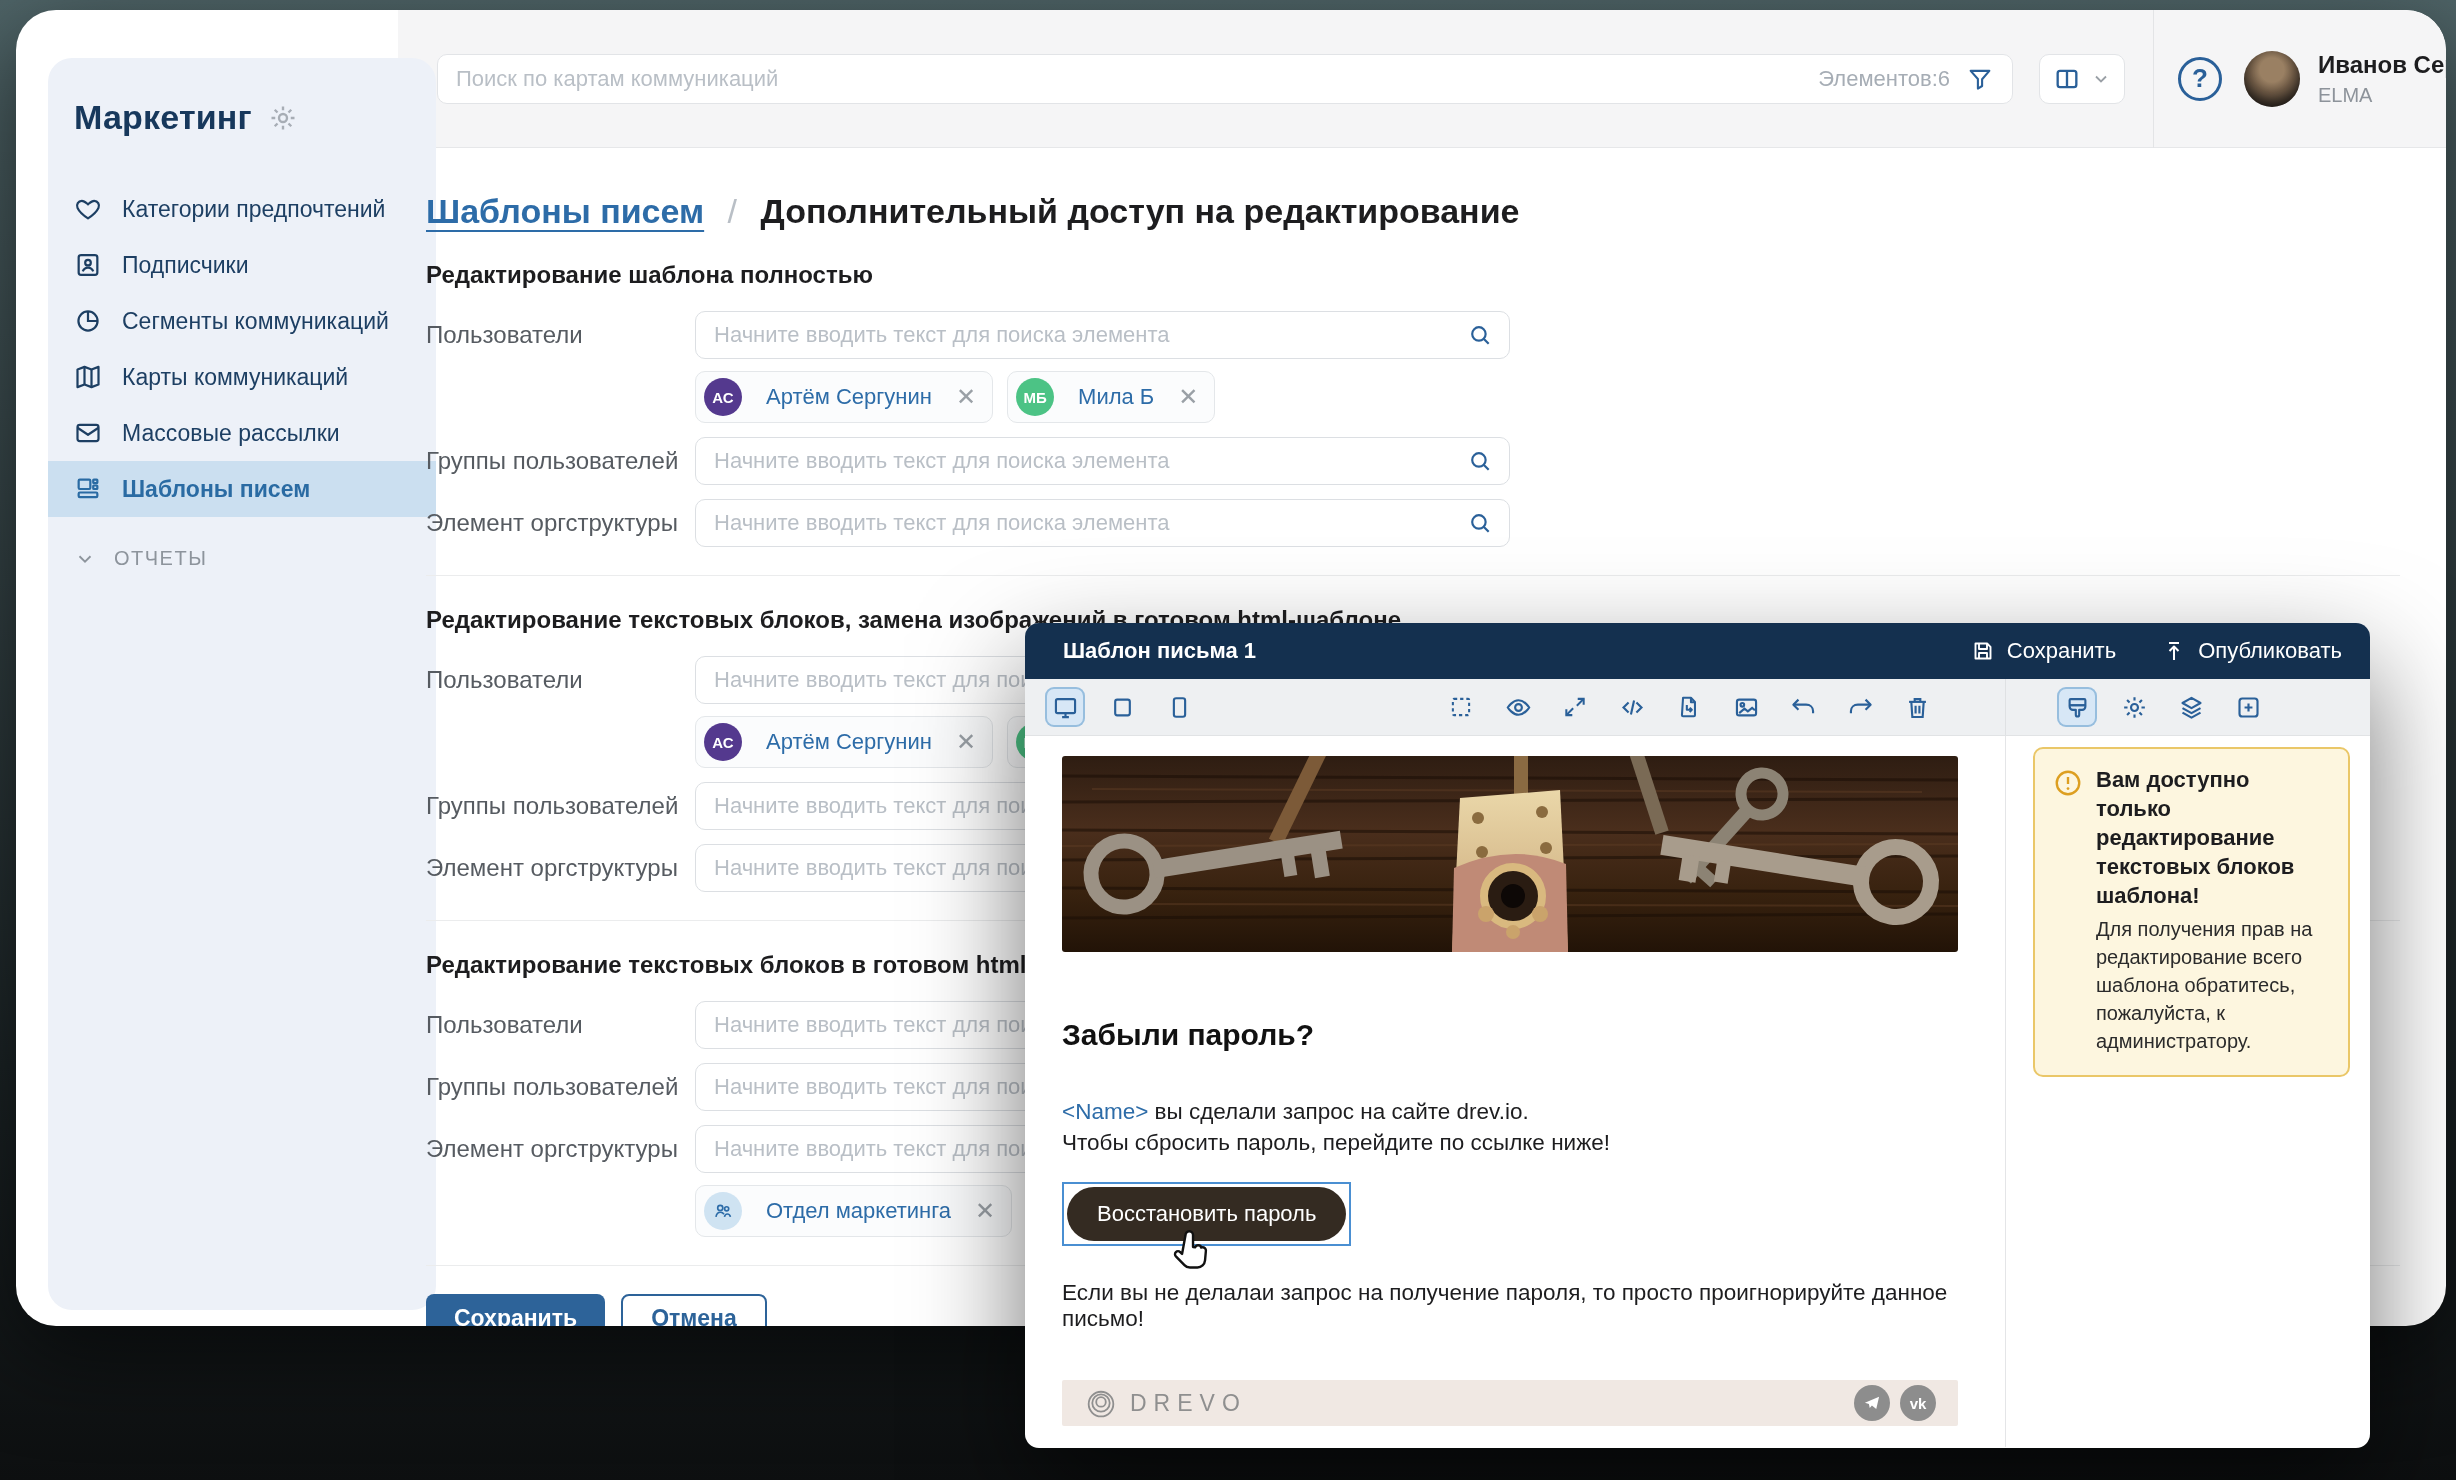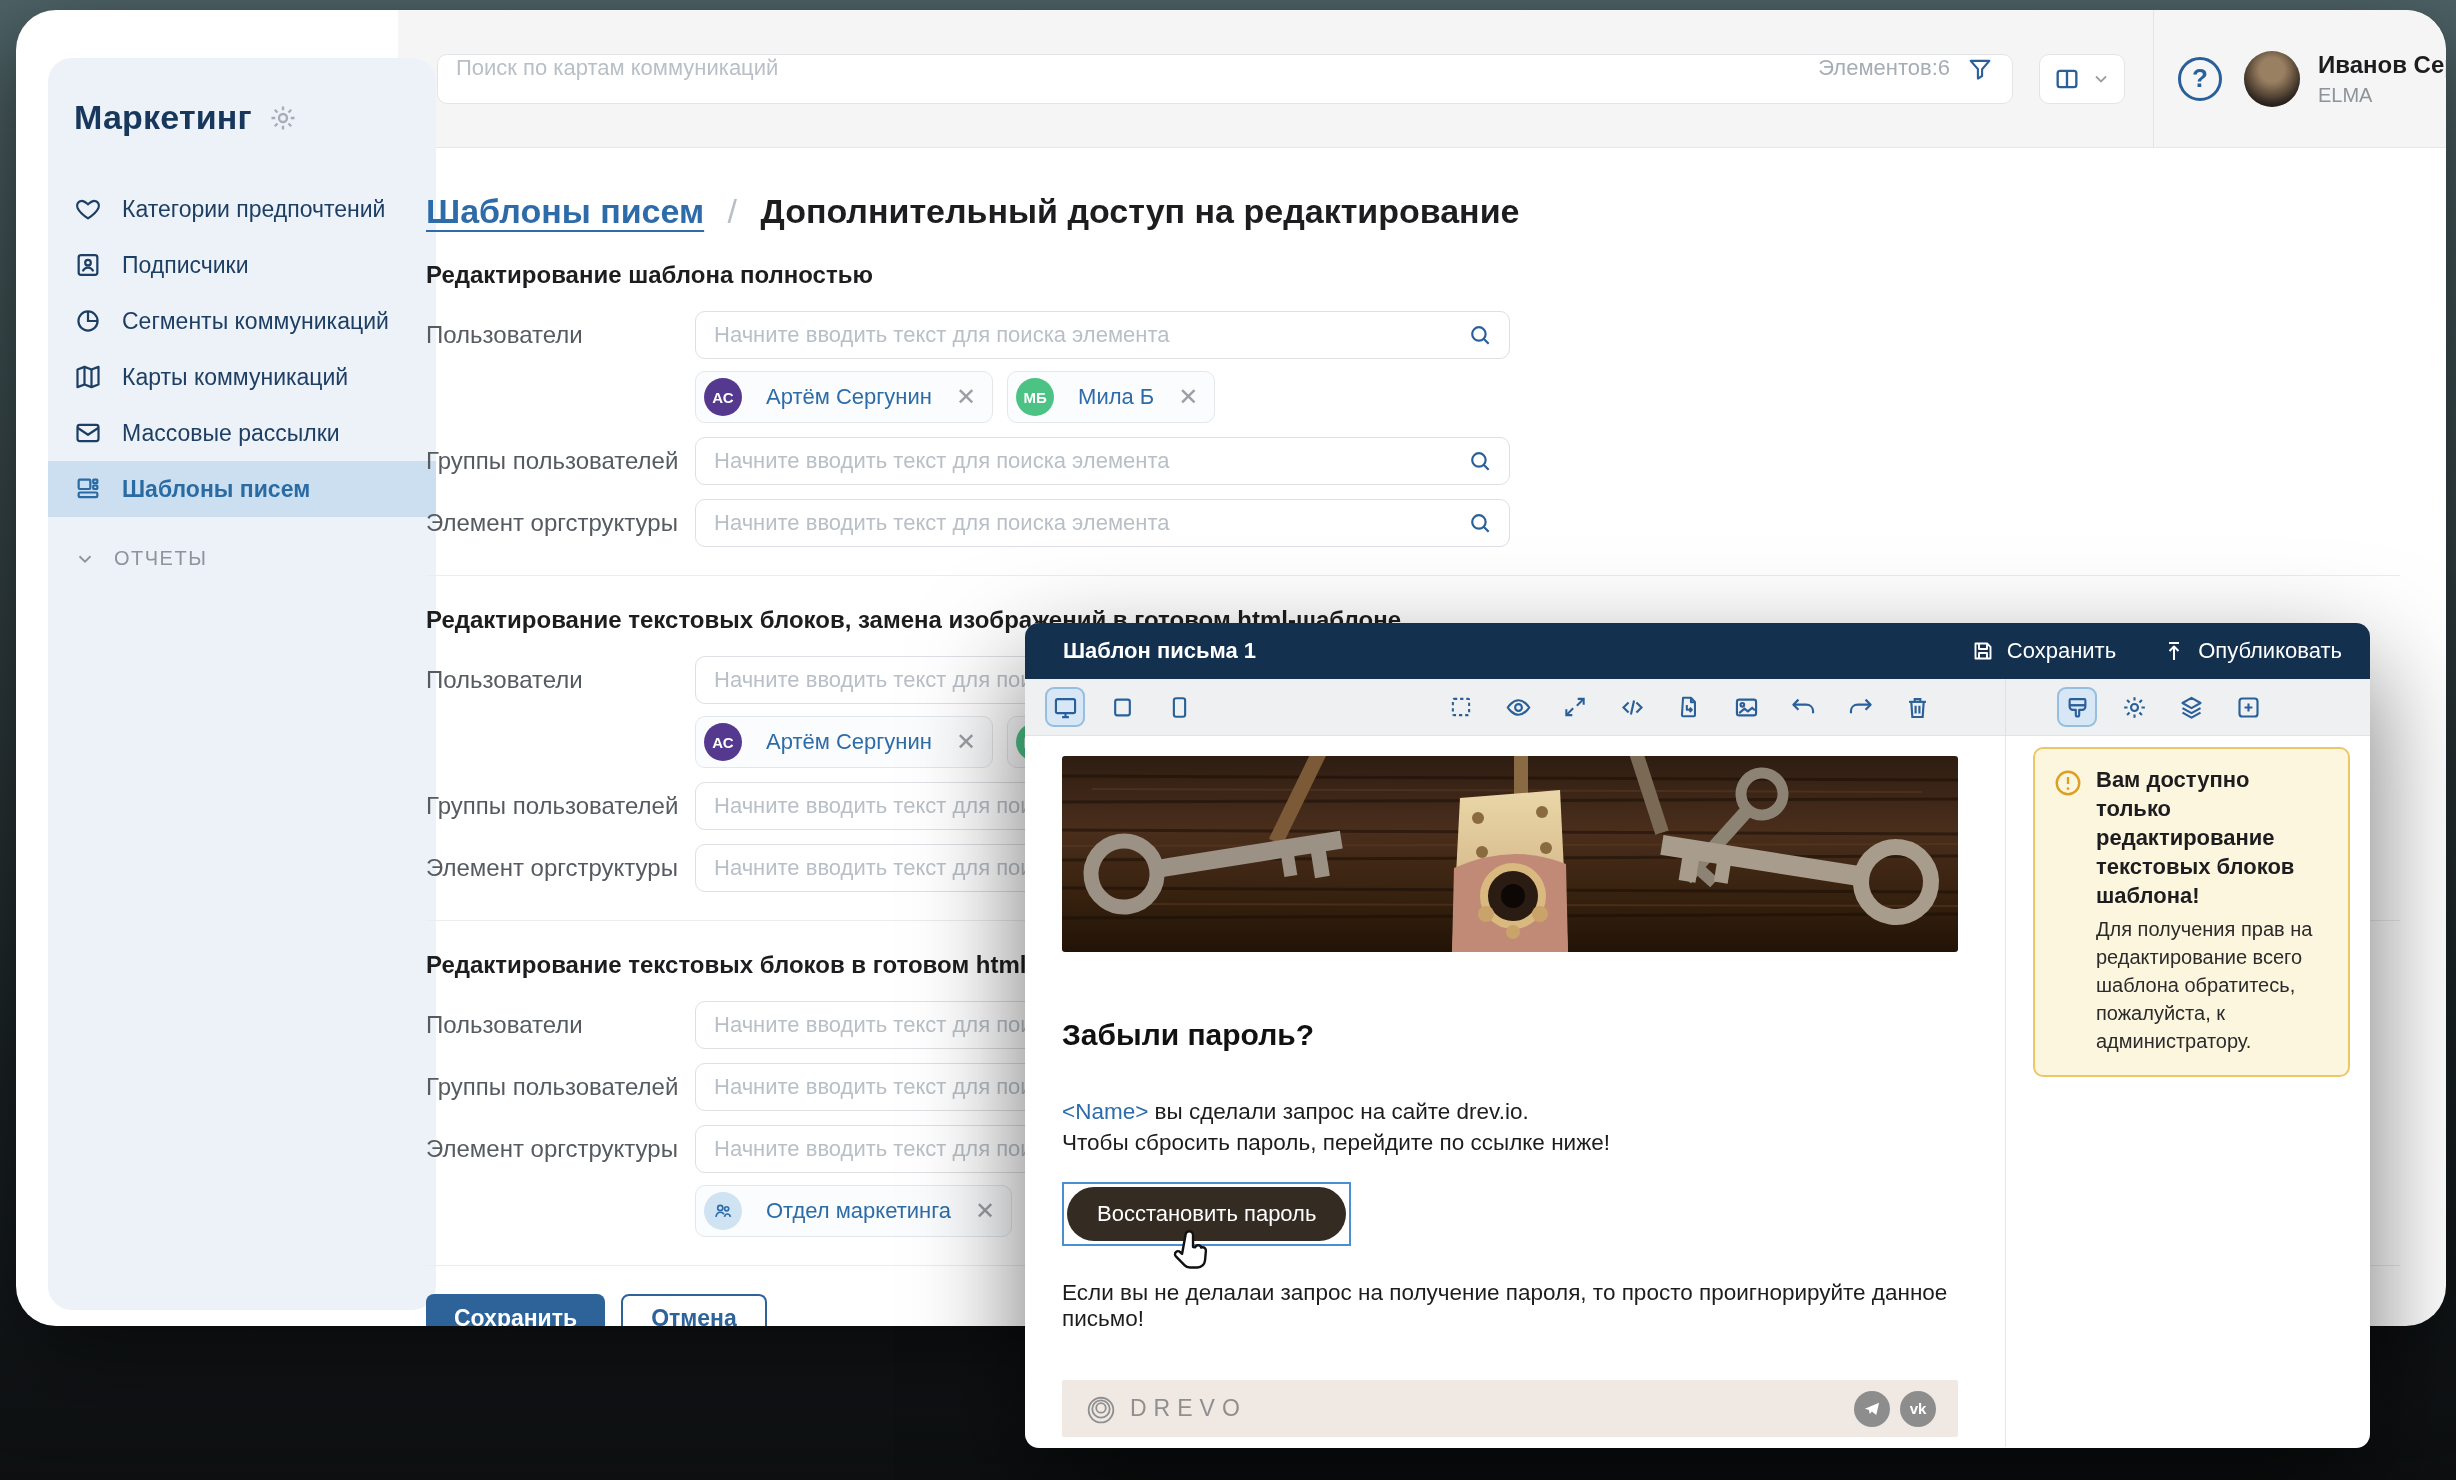--- a/index.html
+++ b/index.html
@@ -19,21 +19,21 @@
   .sidebar-title-row{display:flex;align-items:center;gap:16px;padding:0 26px;margin-bottom:44px;}
   .sidebar-title{font-size:34px;font-weight:bold;color:#17385c;letter-spacing:.2px;}
   .sidebar-gear{color:#a7adb5;}
   .side-item{display:flex;align-items:center;gap:20px;padding:0 26px;height:56px;font-size:23px;color:#1d3f63;cursor:pointer;}
   .side-item svg{width:28px;height:28px;flex:none;}
   .side-item.selected{background:#cbdff0;color:#2a6ba3;font-weight:bold;}
   .side-reports{display:flex;align-items:center;gap:18px;padding:0 26px;margin-top:30px;color:#8d949c;font-size:20px;letter-spacing:1.5px;cursor:pointer;}
 
   
   .topbar{position:absolute;left:382px;top:0;right:0;height:138px;background:#f5f5f6;border-bottom:1px solid #e6e7e9;border-radius:0 40px 0 0;display:flex;align-items:center;padding:0 20px 0 39px;}
-  .search-wrap{position:relative;width:1576px;height:50px;background:#fff;border:1px solid #e2e4e7;border-radius:10px;display:flex;align-items:flex-start;padding:0 18px;gap:16px;flex:none;}
+  .search-wrap{position:relative;width:1576px;height:50px;background:#fff;border:1px solid #e2e4e7;border-radius:10px;display:flex;align-items:center;padding:0 18px;gap:16px;flex:none;}
   .search-input{flex:1;border:none;outline:none;font-size:22px;color:#333;background:transparent;font-family:"Liberation Sans",sans-serif;}
   .search-input::placeholder{color:#b9bfc6;}
   .elements-count{color:#a6adb5;font-size:22px;white-space:nowrap;}
   .funnel-btn{color:#2a6099;cursor:pointer;}
   .view-btn{margin-left:26px;width:86px;height:50px;background:#fff;border:1px solid #e2e4e7;border-radius:10px;display:flex;align-items:center;justify-content:center;gap:10px;cursor:pointer;flex:none;}
   .topbar-sep{width:1px;height:138px;background:#e3e4e6;margin:0 24px 0 28px;flex:none;}
   .help-btn{width:44px;height:44px;border-radius:50%;border:3px solid #2a6099;color:#2a6099;display:flex;align-items:center;justify-content:center;font-size:26px;font-weight:bold;cursor:pointer;flex:none;}
   .avatar{width:56px;height:56px;border-radius:50%;margin:0 18px 0 22px;flex:none;background:radial-gradient(circle at 50% 34%,#9a8063 0 26%,#6b5743 48%,#3a3129 78%,#23201c 100%);box-shadow:inset 0 -6px 10px rgba(0,0,0,.4);}
   .user-name{font-size:24px;color:#1d1d1f;font-weight:bold;display:flex;align-items:center;gap:12px;white-space:nowrap;}
   .user-org{font-size:20px;color:#8d939a;margin-top:5px;}
@@ -80,21 +80,21 @@
   .body-vsep{position:absolute;left:980px;top:0;bottom:0;width:1px;background:#e4e5e7;}
   .email{position:absolute;left:37px;top:20px;width:896px;}
   .banner{width:896px;height:196px;border-radius:3px;}
   .email-h{font-size:30px;font-weight:bold;color:#111;margin-top:66px;}
   .email-p{font-size:22.5px;color:#1d1d1f;line-height:31px;margin-top:44px;}
   .name-token{color:#2d6ca8;}
   .btn-select-wrap{display:inline-block;border:2px solid #4a8fd2;padding:3px;margin-top:24px;position:relative;background:#fff;}
   .email-btn{background:#342b22;color:#fff;font-size:22px;padding:14px 30px;border-radius:28px;border:none;cursor:pointer;font-family:"Liberation Sans",sans-serif;}
   .cursor-hand{position:absolute;left:104px;bottom:-30px;width:48px;height:48px;}
   .email-p3{font-size:22.5px;color:#1d1d1f;margin-top:34px;}
-  .email-footer{margin-top:48px;height:57px;background:#f0e8e3;display:flex;align-items:center;padding:0 22px;border-radius:2px;}
+  .email-footer{margin-top:48px;height:46px;background:#f0e8e3;display:flex;align-items:center;padding:0 22px;border-radius:2px;}
   .brand{display:flex;align-items:center;gap:12px;color:#8f8f8f;}
   .brand-name{font-size:23px;letter-spacing:7px;font-weight:500;}
   .socials{margin-left:auto;display:flex;gap:10px;}
   .soc{width:36px;height:36px;border-radius:50%;background:#8d8d8d;color:#fff;display:flex;align-items:center;justify-content:center;cursor:pointer;}
   .panel{position:absolute;left:981px;top:0;right:0;bottom:0;padding:11px 20px 0 27px;}
   .warning{background:#fdf6df;border:2px solid #eac768;border-radius:10px;padding:16px 18px 20px;display:flex;gap:13px;}
   .warn-icon{color:#dd9f21;flex:none;margin-top:3px;}
   .warn-title{font-size:22px;font-weight:bold;line-height:29px;color:#1d1d1f;}
   .warn-body{font-size:20px;line-height:28px;color:#2b2b2b;margin-top:5px;}
 </style>

